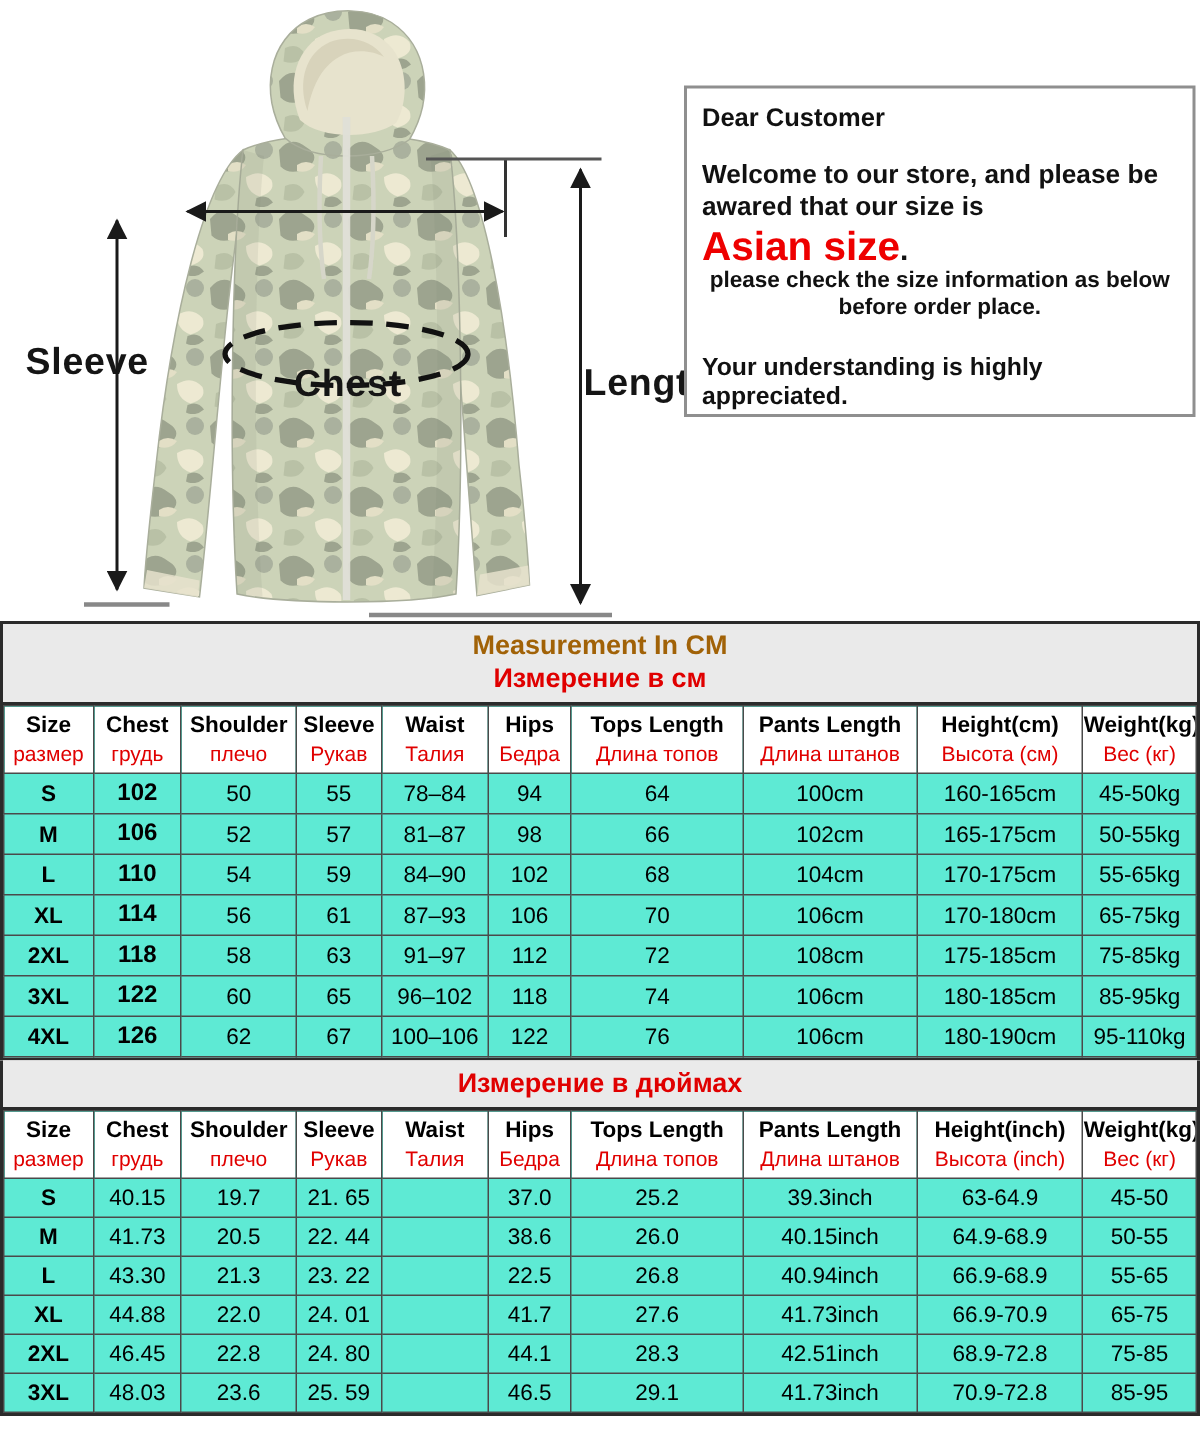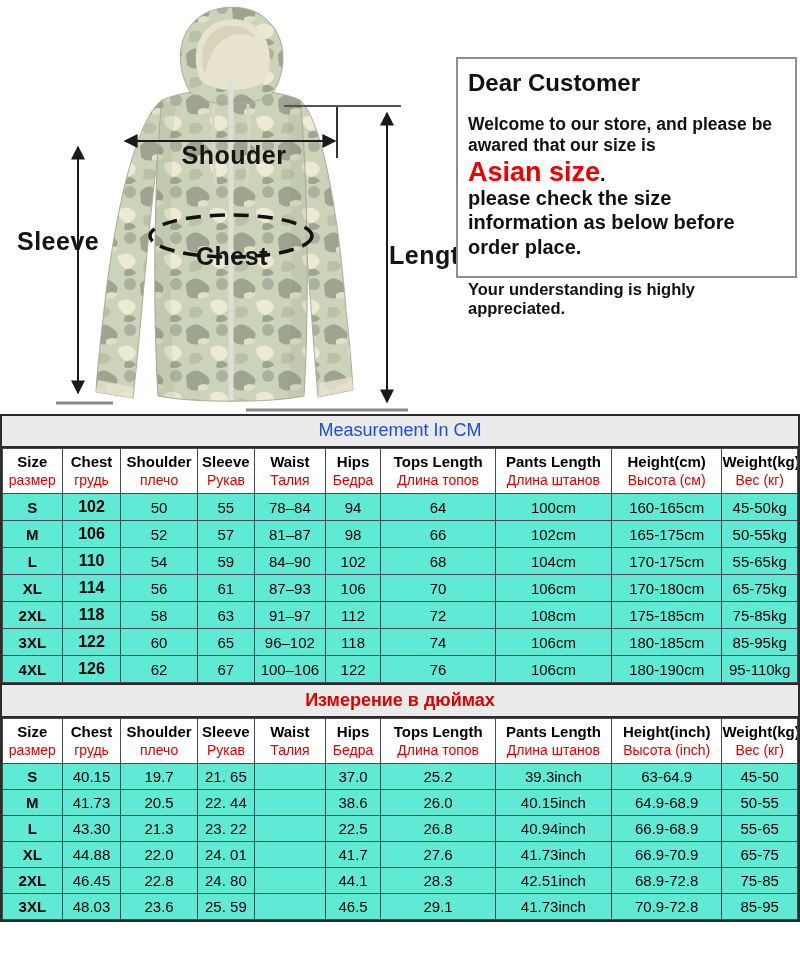--- a/index.html
+++ b/index.html
@@ -24,37 +24,37 @@
   .lbl-sleeve   { left:17px;  top:227px; }
   .lbl-chest    { left:153px; top:242px; width:158px; text-align:center; }
   .lbl-length   { left:389px; top:241px; }
 
   
   .notice {
     position:absolute; left:456px; top:57px; width:341px; height:221px;
     box-sizing:border-box; border:2px solid #8f8f8f; background:#fff;
     padding:8px 10px 0 10px;
   }
-  .notice-title { font-size:24px; font-weight:bold; margin:2px 0 0 0; }
+  .notice-title { font-size:17px; font-weight:bold; margin:2px 0 0 0; }
   .notice-body  { font-size:17.5px; font-weight:bold; line-height:1.22; margin:17px 0 0 0; }
   .notice-asian { margin:1px 0 0 0; line-height:1.05; }
   .asian-hl { color:#ee0000; font-size:27px; font-weight:bold; }
   .asian-dot { color:#111; font-size:20px; font-weight:bold; }
-  .notice-body2 { font-size:20px; font-weight:bold; line-height:1.22; margin:0; }
+  .notice-body2 { font-size:15px; font-weight:bold; line-height:1.22; margin:0;text-align:center; }
   .notice-last  { font-size:16.5px; font-weight:bold; margin:21px 0 0 0; }
 
   
   .tables { width:800px; box-sizing:border-box; }
   .tblock { border:2px solid #2b2b2b; box-sizing:border-box; background:#fdfdfd; }
   .tblock.second { border-top:none; }
   .tband {
     background:#eaeaea; text-align:center; padding:4px 0 5px 0;
     border-bottom:2px solid #2b2b2b;
   }
-  .tband-en { font-size:18px; font-weight:normal; color:#1d4ed8; }
+  .tband-en { font-size:18px; font-weight:bold; color:#a16207; }
   .tband-ru { font-size:18px; font-weight:bold; color:#e00000; margin-top:1px; }
   table.size-table {
     width:100%; border-collapse:collapse; table-layout:fixed; background:#5eead4;
   }
   .size-table th, .size-table td { border:1px solid #4a4a4a; overflow:hidden; }
   .size-table th { padding:3px 0 4px 0; background:#fff; }
   .h-en { font-size:15px; font-weight:bold; color:#000; line-height:1.3; }
   .h-ru { font-size:14px; font-weight:normal; color:#e00000; line-height:1.25; }
   .size-table td {
     text-align:center; font-size:15px; color:#000; height:24px;
@@ -130,41 +130,41 @@
 
       <g>
         <line x1="387" y1="113" x2="387" y2="402" stroke="#1a1a1a" stroke-width="2" marker-start="url(#mA)" marker-end="url(#mA)"></line>
         <line x1="284" y1="106" x2="401" y2="106" stroke="#555" stroke-width="2"></line>
         <line x1="246" y1="410" x2="408" y2="410" stroke="#888" stroke-width="3"></line>
       </g>
 
       <ellipse cx="231" cy="236" rx="81" ry="21" fill="none" stroke="#111" stroke-width="3.5" stroke-dasharray="15,9"></ellipse>
     </svg>
 
-    <div class="dim-label lbl-shoulder">Shouder</div>
     <div class="dim-label lbl-sleeve">Sleeve</div>
     <div class="dim-label lbl-chest">Chest</div>
     <div class="dim-label lbl-length">Length</div>
 
     <div class="notice">
       <div class="notice-title">Dear Customer</div>
       <p class="notice-body">Welcome to our store, and please be awared that our size is</p>
       <p class="notice-asian">
         <span class="asian-hl">Asian size</span><span class="asian-dot">.</span>
       </p>
       <p class="notice-body2">please check the size information as below before order place.</p>
       <p class="notice-last">Your understanding is highly appreciated.</p>
     </div>
   </div>
 
   <div class="tables">
 
     <div class="tblock">
       <div class="tband">
         <div class="tband-en">Measurement In CM</div>
+        <div class="tband-ru">Измерение в см</div>
       </div>
       <table class="size-table" id="table-0">
         <colgroup>
           <col style="width:7.5%">
             <col style="width:7.4%">
             <col style="width:9.6%">
           <col style="width:7.2%">
             <col style="width:8.9%">
             <col style="width:7.0%">
           <col style="width:14.4%">

